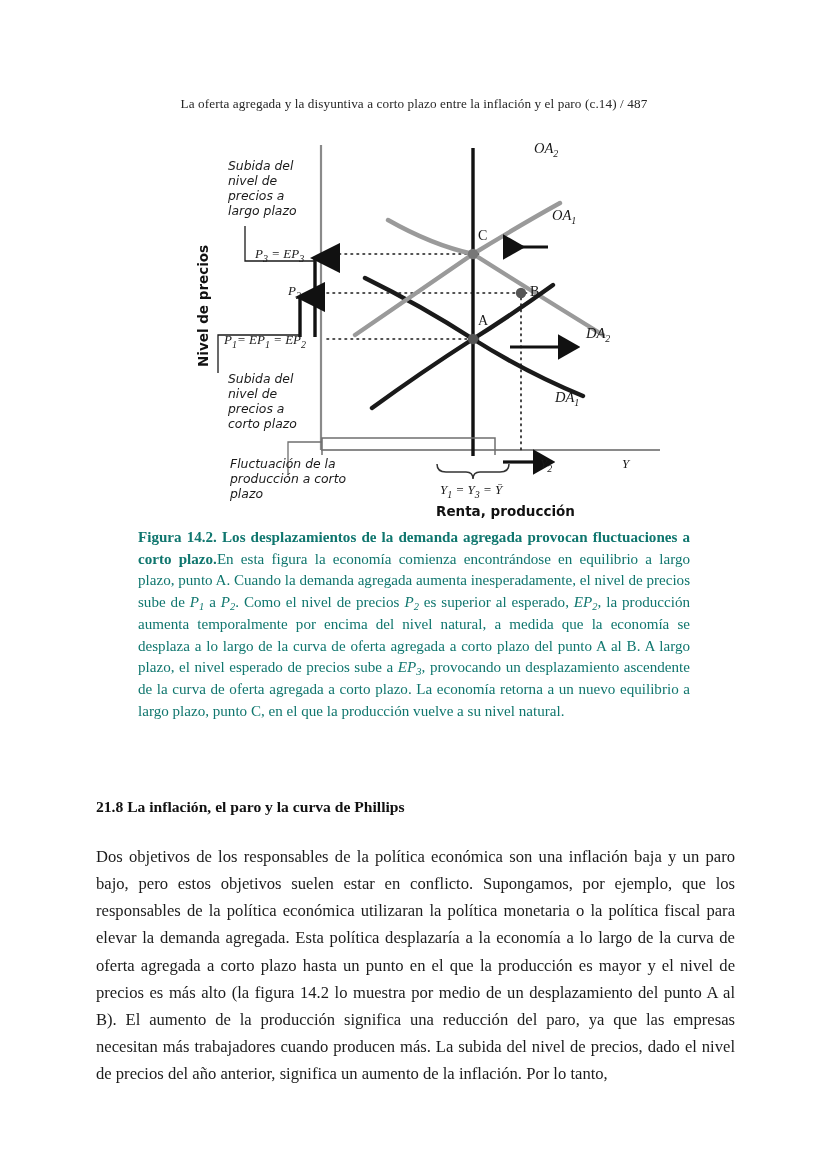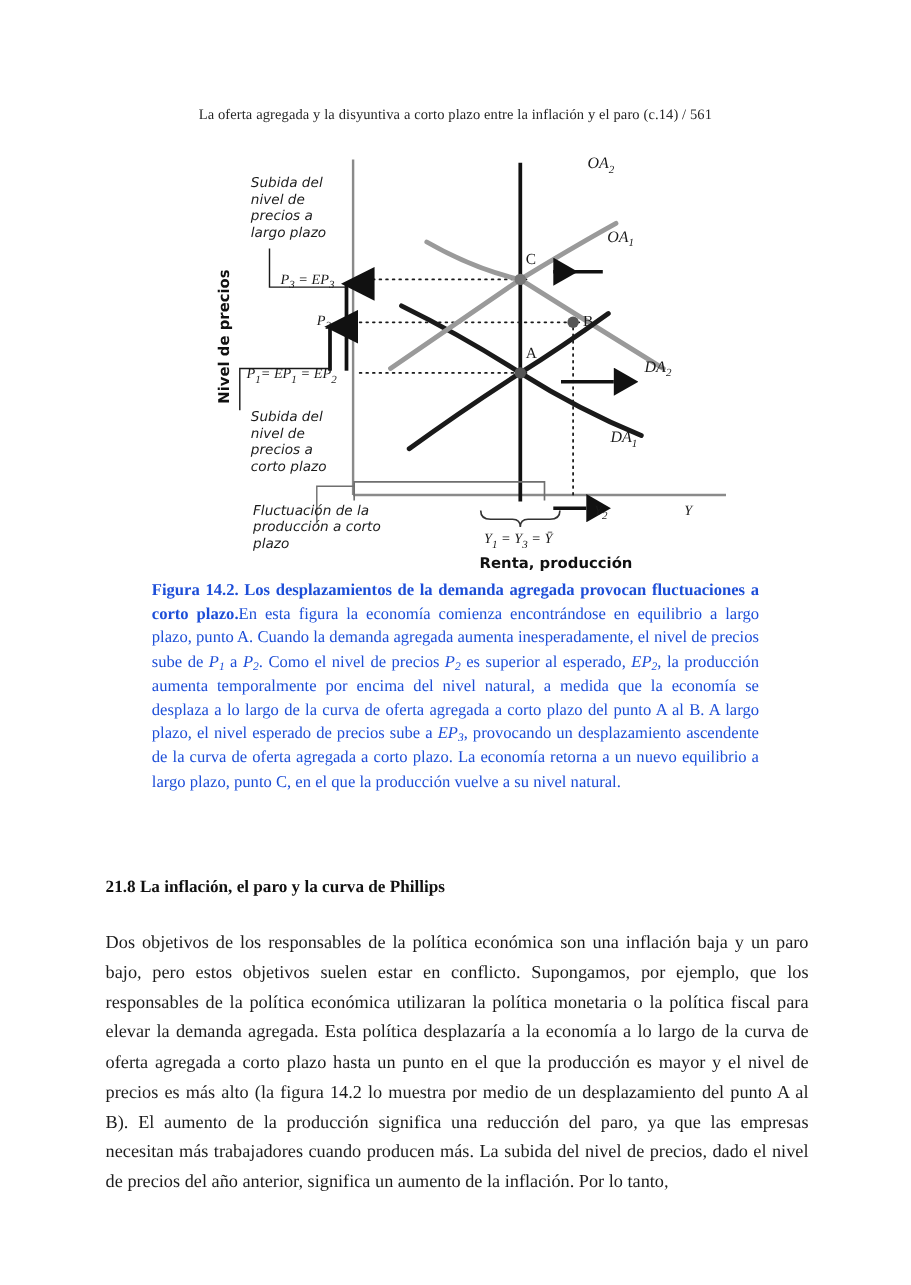--- a/index.html
+++ b/index.html
@@ -88,21 +88,21 @@
 
   
   .caption {
     position: absolute;
     left: 138px;
     top: 527px;
     width: 552px;
     font-size: 15.1px;
     line-height: 1.435;
     text-align: justify;
-    color: #1d4ed8;
+    color: #0f766e;
   }
   .caption b { font-weight: bold; }
   .caption i { font-style: italic; }
   .caption .sb { font-size: 10.5px; vertical-align: -0.28em; }
 
   
   .section-heading {
     position: absolute;
     left: 96px;
     top: 798px;
@@ -127,21 +127,21 @@
 </style>
 </head>
 <body>
 
 <div class="page">
 
   <div class="running-head">
     <span class="rh-title">La oferta agregada y la disyuntiva a corto plazo entre la inflación y el paro</span>
     <span class="rh-chap">(c.14)</span>
     <span class="rh-page">/</span>
-    <span class="rh-page">561</span>
+    <span class="rh-page">487</span>
   </div>
 
   <div class="figure-area">
     <svg width="828" height="390" viewBox="0 0 828 390">
 
       <line x1="321" y1="15" x2="321" y2="320" stroke="#8a8a8a" stroke-width="2.2"></line>
 
       <line x1="321" y1="320" x2="660" y2="320" stroke="#8a8a8a" stroke-width="2.2"></line>
 
       <line x1="473" y1="18" x2="473" y2="326" stroke="#111111" stroke-width="3.4"></line>

